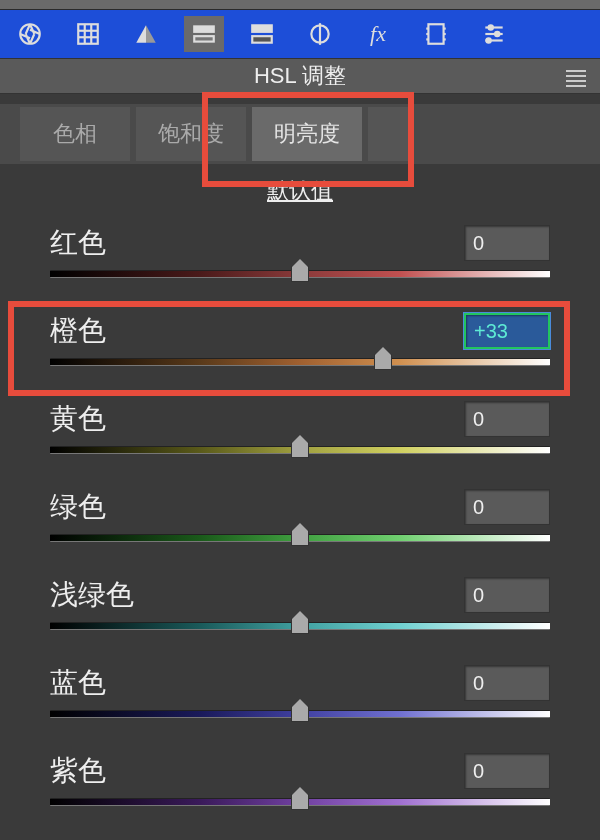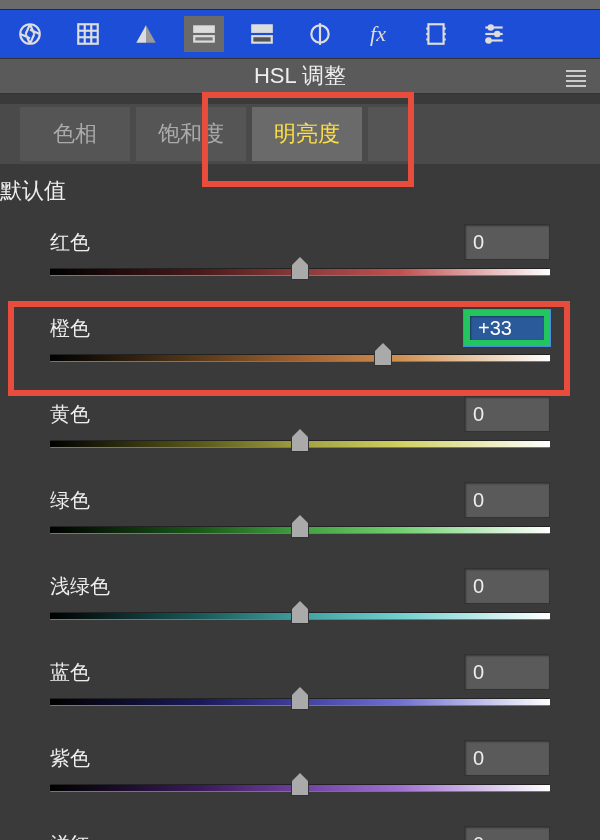--- a/index.html
+++ b/index.html
@@ -95,66 +95,68 @@
       align-self: center;
     }
     .tab-right-empty {
       flex: 0 0 45px;
       background: #555;
       height: 54px;
       align-self: center;
     }
     .tab.active {
       background: #6a6a6a;
-      color: #fde047;
+      color: #e5e5e5;
     }
     .highlight-tab {
       position: absolute;
       border: 6px solid #e74c3c;
       pointer-events: none;
     }
     .defaults-label {
+      text-align: center;
       font-size: 22px;
       color: #eee;
       margin: 12px 0 18px 0;
+      text-decoration: underline;
     }
     .sliders {
       padding: 0 50px;
       position: relative;
     }
     .slider-row {
       margin-bottom: 24px;
       position: relative;
     }
     .slider-head {
       display: flex;
       justify-content: space-between;
       align-items: center;
       margin-bottom: 8px;
     }
     .slider-label {
-      font-size: 20px;
+      font-size: 28px;
       color: #eee;
     }
     .value-box {
       width: 86px;
       height: 36px;
       background: #5a5a5a;
       border: 1px solid #333;
       color: #eee;
       font-size: 20px;
       display: flex;
       align-items: center;
       padding: 0 8px;
       box-shadow: inset 1px 1px 2px rgba(0,0,0,0.4);
     }
     .value-box.selected {
       background: #2a5a9a;
-      border: 6px solid #22c55e;
-      color: #ffffff;
+      border: 2px solid #22c55e;
+      color: #5eead4;
       outline: 1px solid #4a8ada;
     }
     .track-container {
       position: relative;
       height: 18px;
     }
     .track {
       height: 8px;
       width: 100%;
       border-radius: 1px;

